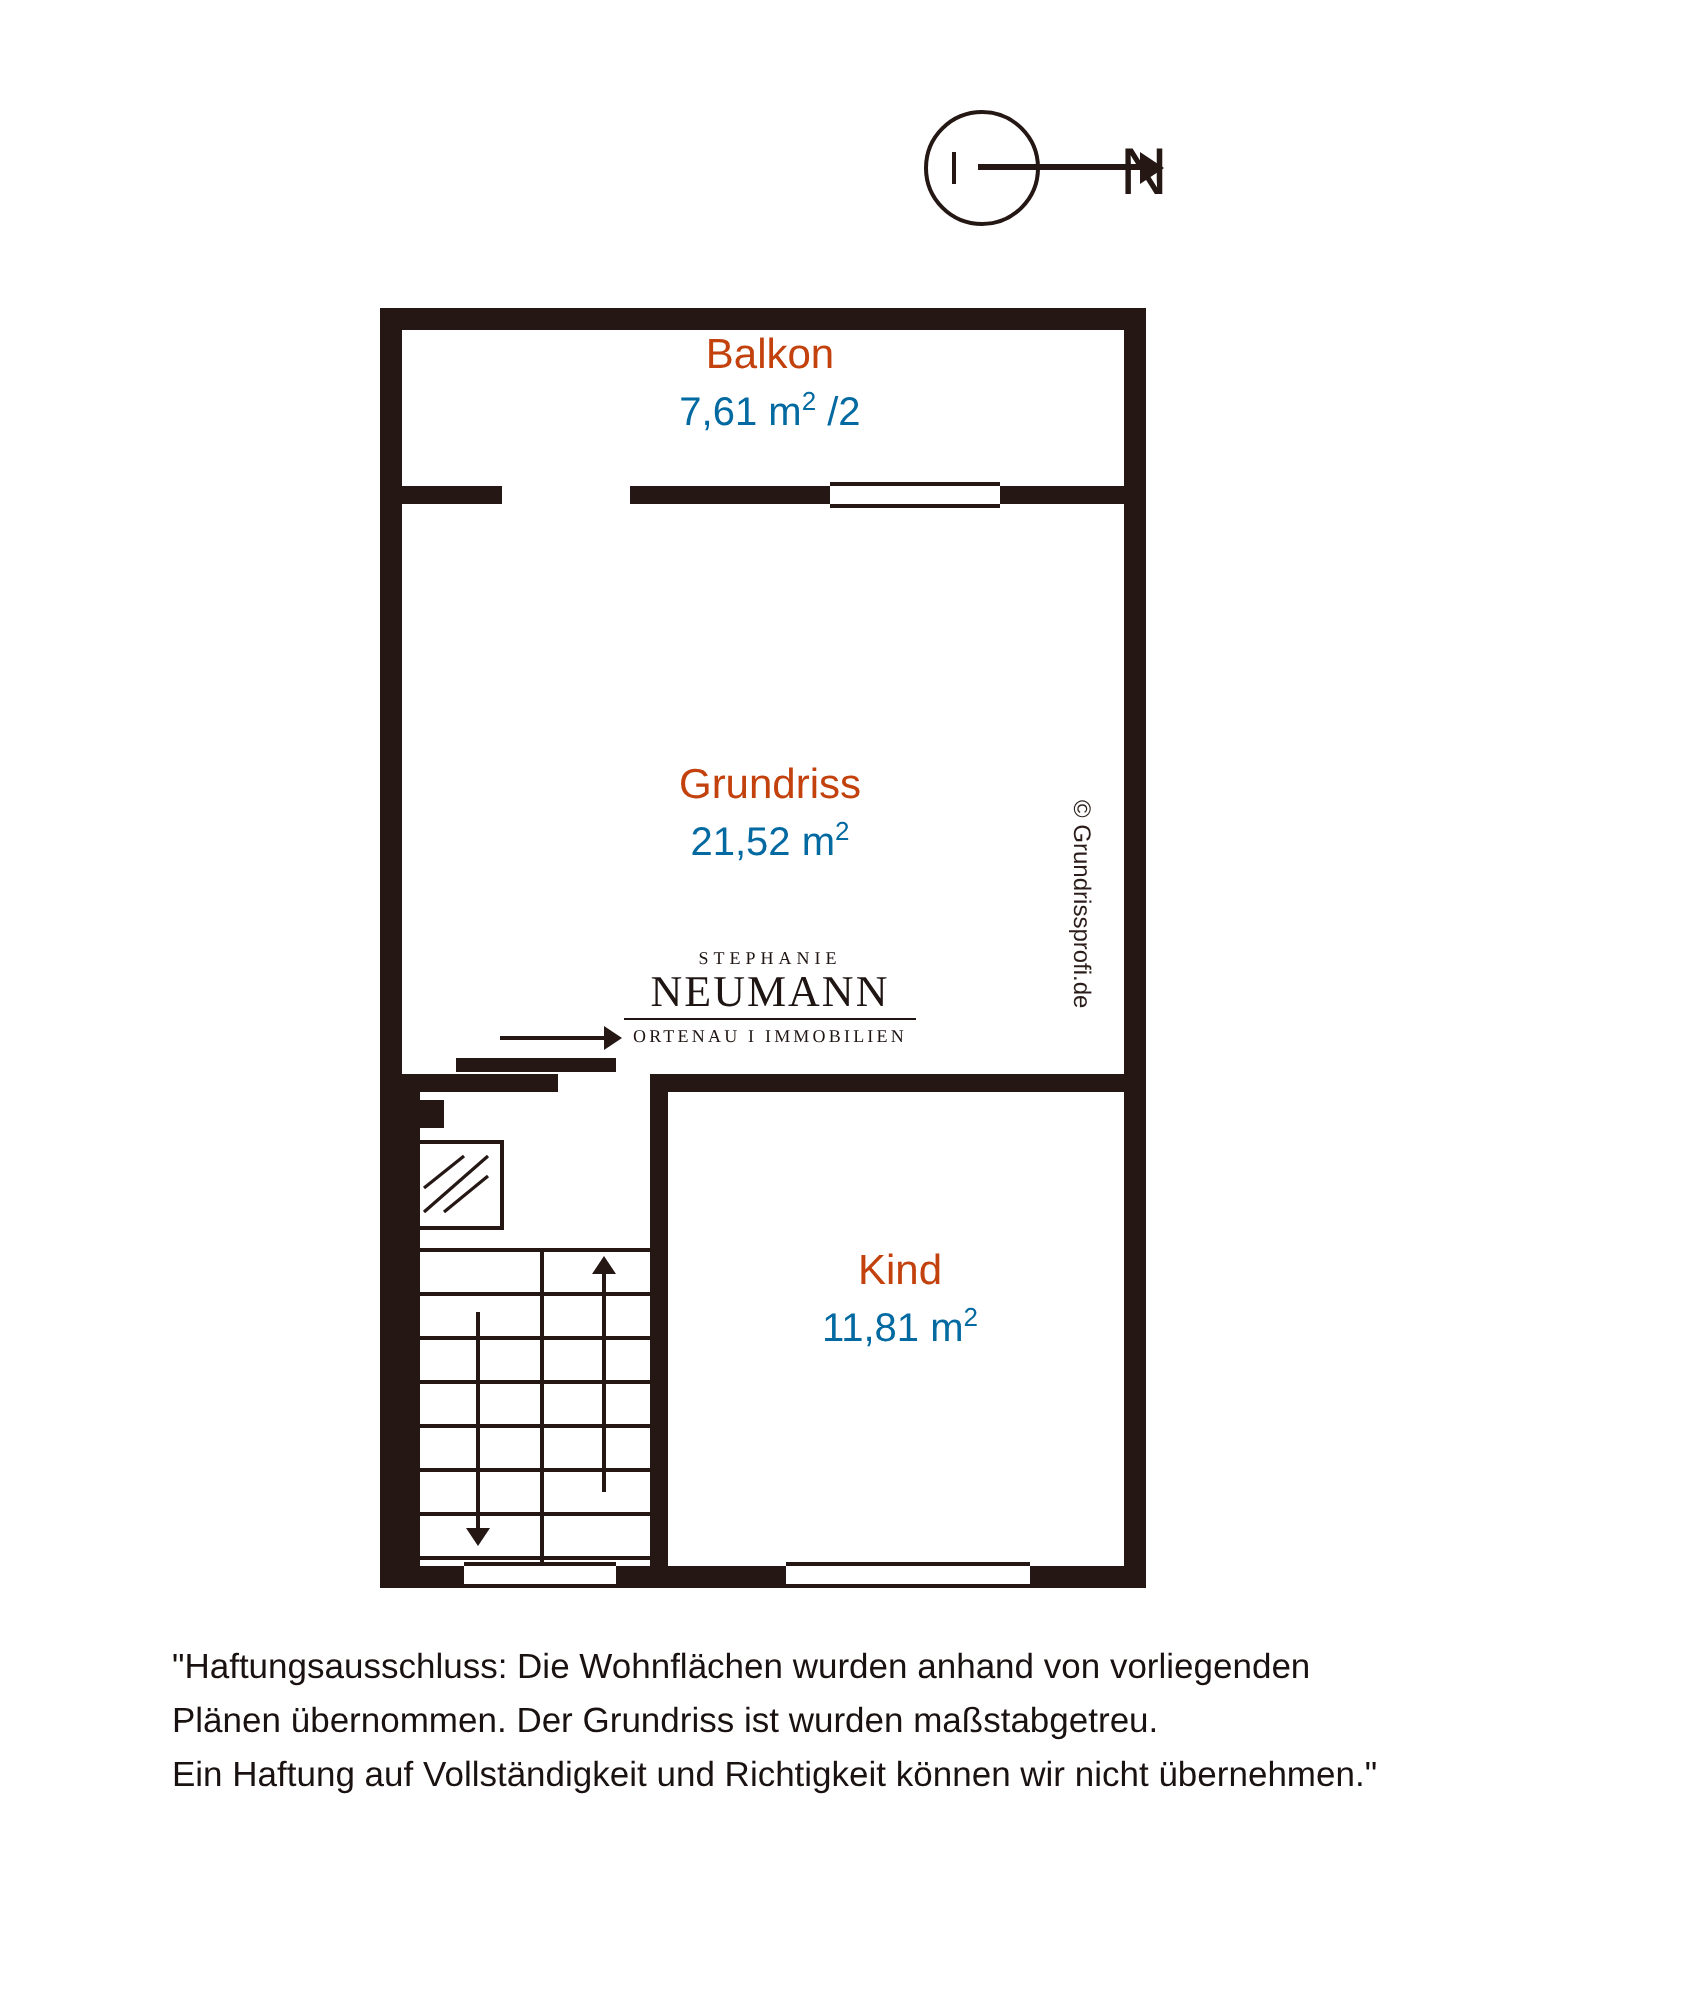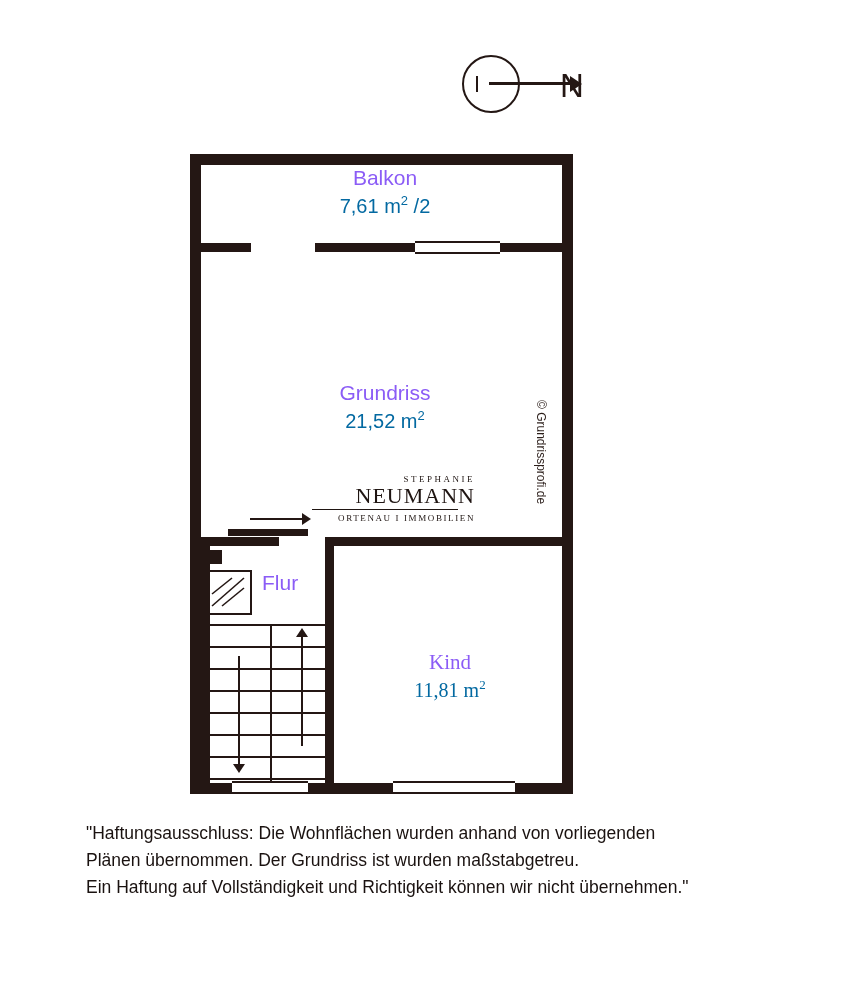--- a/index.html
+++ b/index.html
@@ -95,21 +95,21 @@
 
   
   .room-label {
     position: absolute;
     text-align: center;
     line-height: 1.35;
     white-space: nowrap;
   }
   .room-label .name {
     font-size: 21px;
-    color: #8b5cf6;
+    color: #c2410c;
   }
   .room-label .area {
     font-size: 20px;
     color: #0369a1;
   }
   .sup {
     font-size: 13px;
     vertical-align: super;
   }
 
@@ -288,30 +288,27 @@
     <div class="room-label" style="left:90px; top:10px; width:210px;">
       <div class="name">Balkon</div>
       <div class="area">7,61 m<span class="sup">2</span> /2</div>
     </div>
 
     <div class="room-label" style="left:85px; top:225px; width:220px;">
       <div class="name">Grundriss</div>
       <div class="area">21,52 m<span class="sup">2</span></div>
     </div>
 
-    <div class="room-label" style="left:50px; top:415px; width:150px; text-align:left;">
-      <div class="name" style="padding-left:22px;">Flur</div>
-    </div>
-
-    <div class="room-label" style="left:180px; top:494px; width:160px;font-family:Liberation Serif, serif;">
+
+    <div class="room-label" style="left:180px; top:468px; width:160px;">
       <div class="name">Kind</div>
       <div class="area">11,81 m<span class="sup">2</span></div>
     </div>
 
-    <div class="logo" style="left:105px; top:320px; width:180px;text-align:right;">
+    <div class="logo" style="left:105px; top:320px; width:180px;">
       <div class="pre">STEPHANIE</div>
       <div class="main">NEUMANN</div>
       <div class="rule"></div>
       <div class="sub">ORTENAU  I  IMMOBILIEN</div>
     </div>
 
   </div>
 
   <div class="watermark">© Grundrissprofi.de</div>
 

